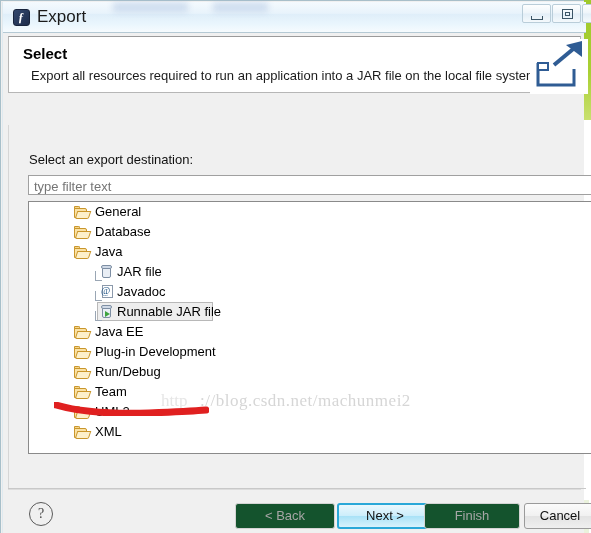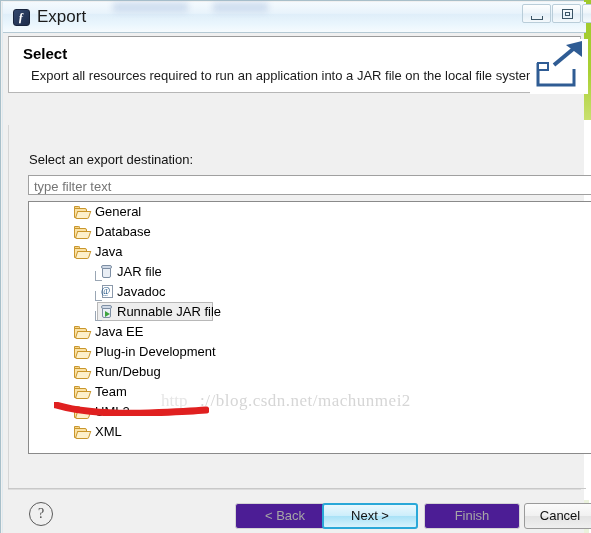--- a/index.html
+++ b/index.html
@@ -380,37 +380,37 @@
     top: 13px;
     height: 26px;
     font-size: 13px;
     text-align: center;
     line-height: 24px;
     box-sizing: border-box;
     border-radius: 3px;
     font-family: "Liberation Sans", sans-serif;
   }
   .dlg-btn.disabled {
-    background: #4c1d95;
+    background: #14532d;
     border: 1px solid #d4d4d4;
     color: #a6a6a6;
   }
   .dlg-btn.normal {
     background: linear-gradient(180deg,#fbfbfb 0%, #f1f1f1 48%, #e3e3e3 52%, #efefef 100%);
     border: 1px solid #9a9a9a;
     color: #101010;
   }
   .dlg-btn.default {
     background: linear-gradient(180deg,#eaf8fd 0%, #cdeefb 48%, #a9e2f7 52%, #d8f2fc 100%);
     border: 2px solid #2aa8d8;
     color: #101010;
     line-height: 22px;
   }
   #btn-back   { left: 227px; width: 100px; }
-  #btn-next   { left: 314px; width: 96px; }
+  #btn-next   { left: 329px; width: 96px; }
   #btn-finish { left: 416px; width: 96px; }
   #btn-cancel { left: 516px; width: 72px; }
 </style>
 </head>
 <body>
 
 <div id="desktop">
   <div class="green-strip"></div>
   <div class="green-strip2"></div>
   <div class="green-faint"></div>

